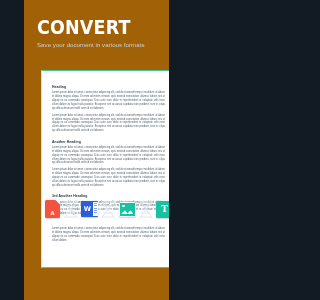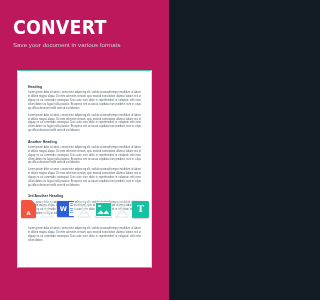--- a/index.html
+++ b/index.html
@@ -2,21 +2,21 @@
 <html><head>
 <meta charset="utf-8">
 <style>
   html,body{margin:0;padding:0;}
   body{
     width:169px;height:300px;overflow:hidden;
     background:#121b24;
     font-family:"Liberation Sans", sans-serif;
     position:relative;
   }
-  #slide{position:absolute;inset:0;background:#be185d;}
+  #slide{position:absolute;inset:0;background:#a16207;margin-left:24px;}
 
   
   #header{position:absolute;left:13px;top:18px;width:145px;}
   #title{
     font-family:"DejaVu Sans", sans-serif;
     font-weight:bold;
     font-size:19px;
     letter-spacing:0.2px;
     color:#ffffff;
     line-height:1;

